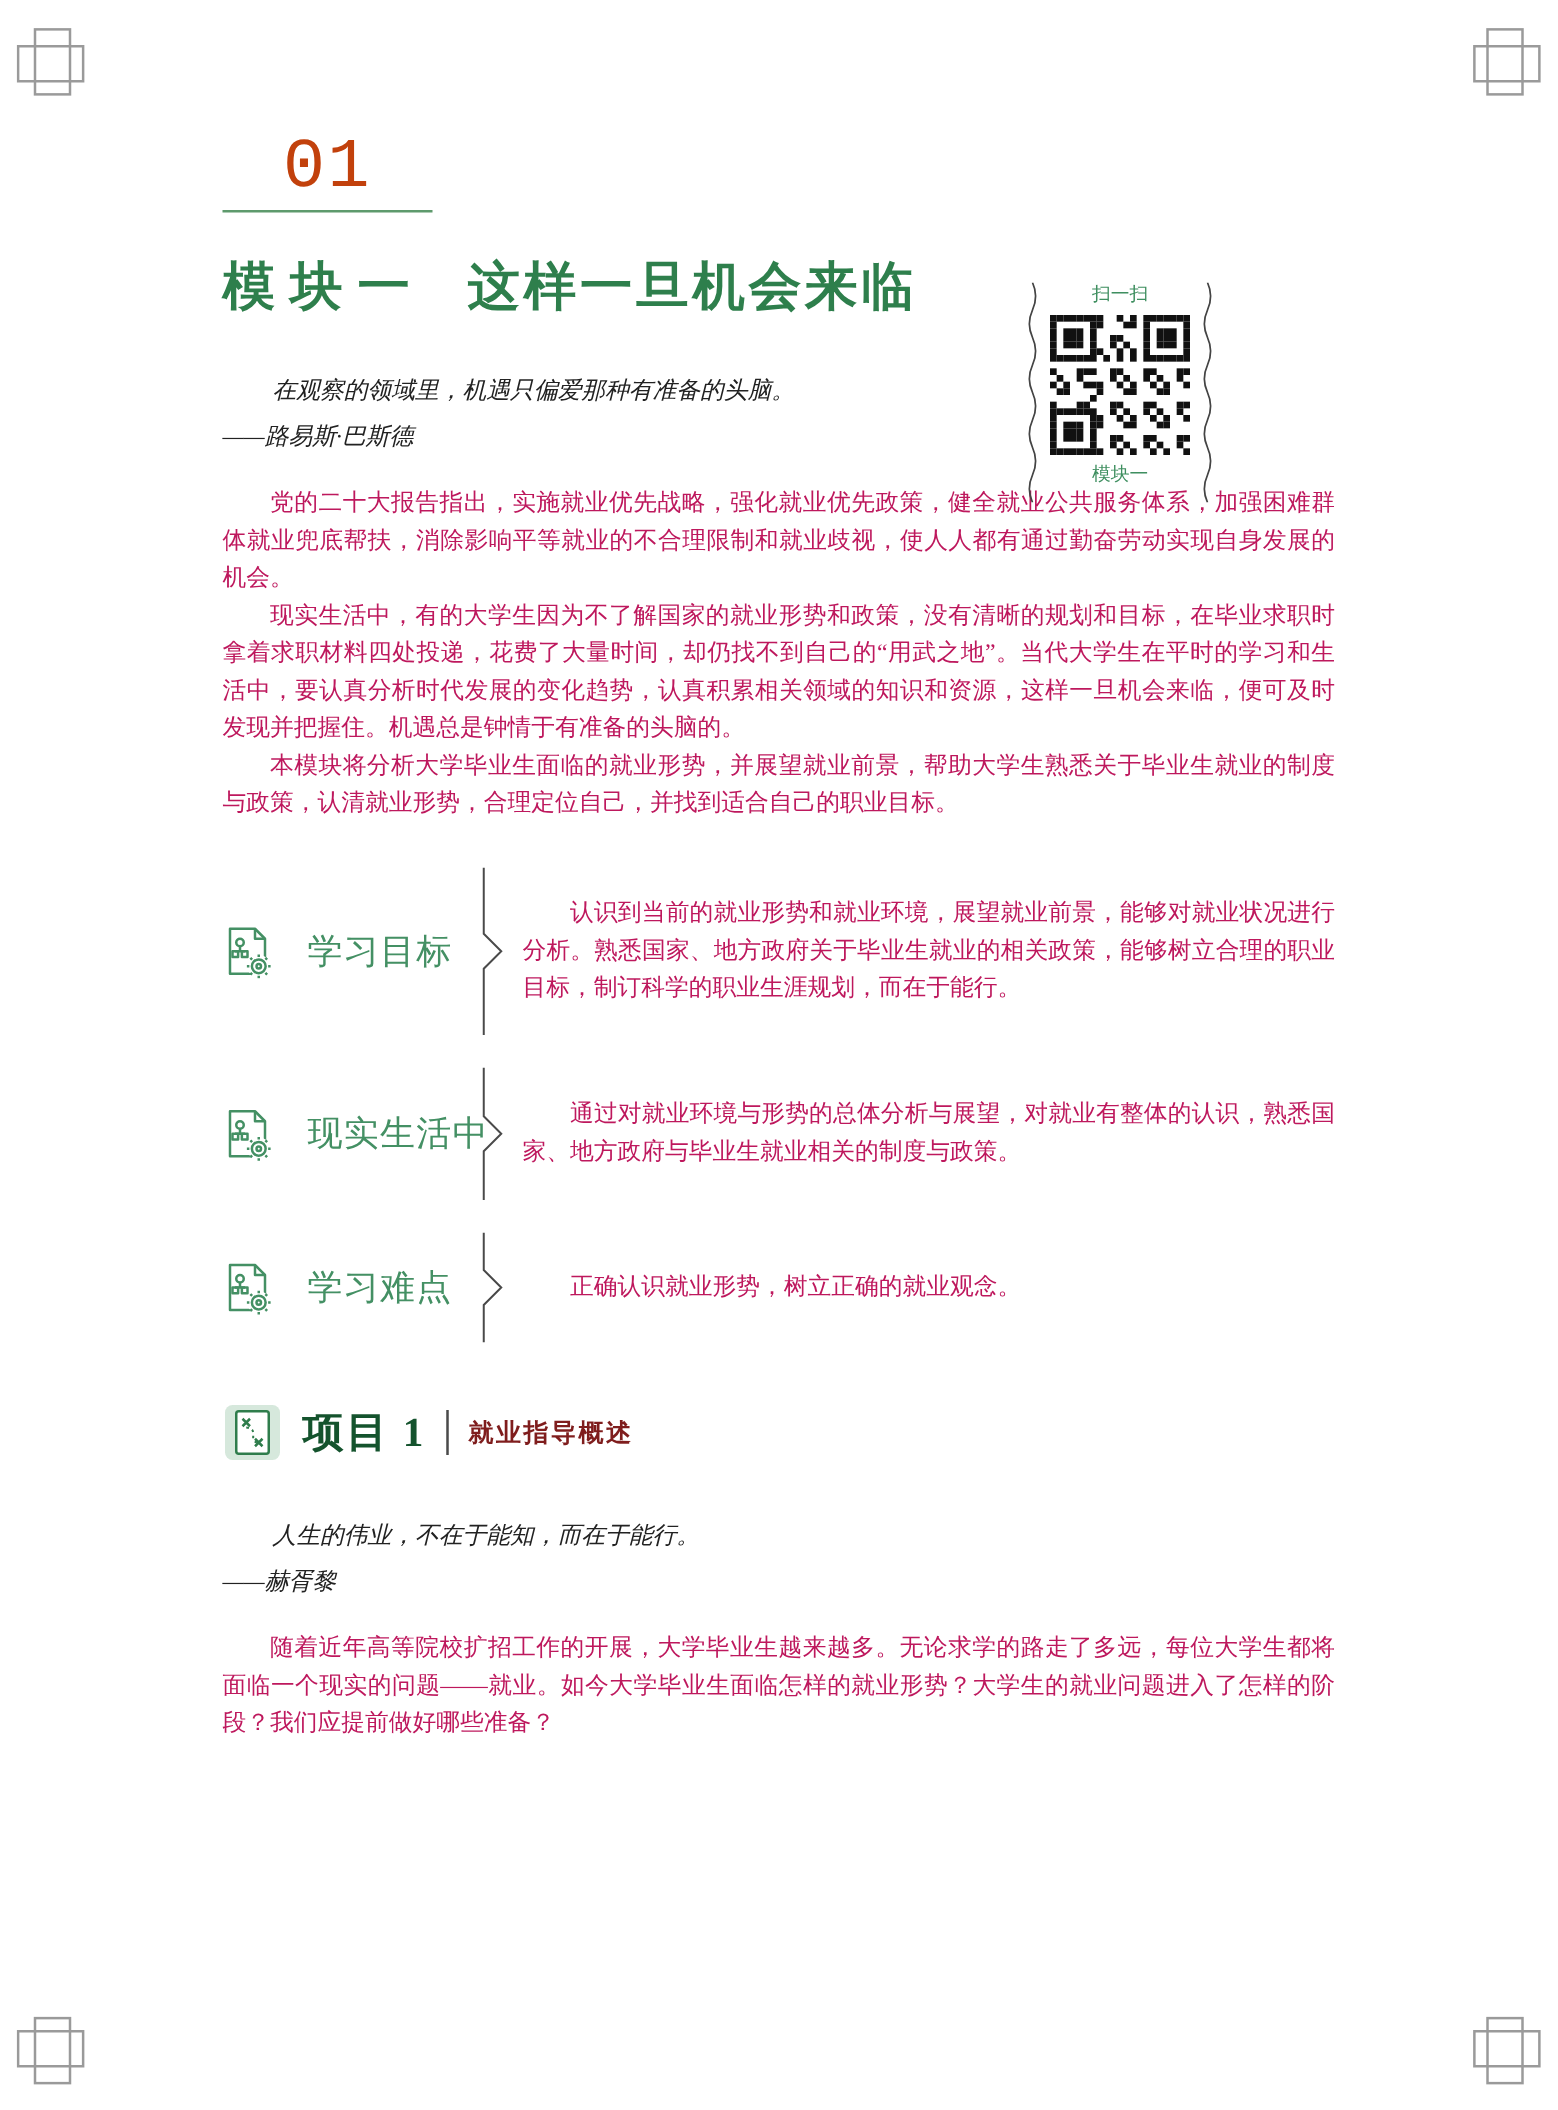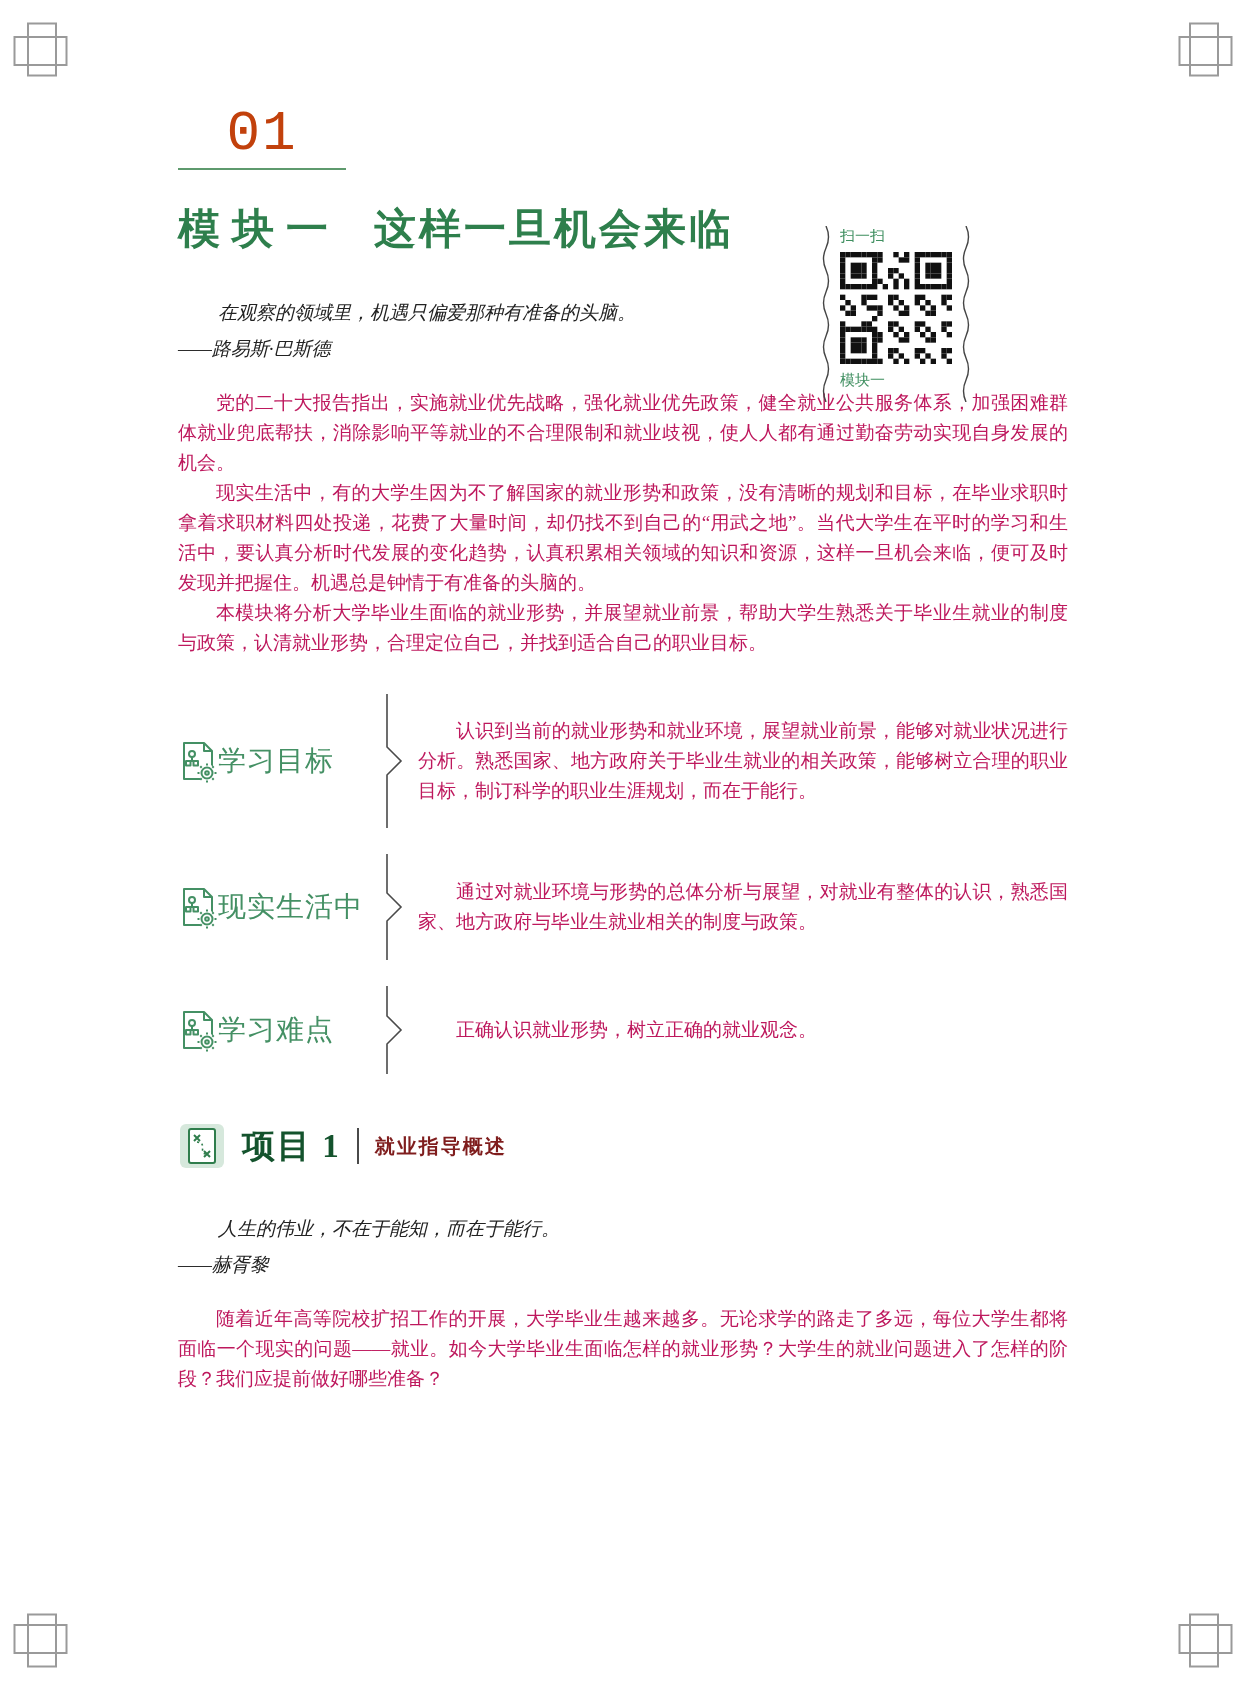--- a/index.html
+++ b/index.html
@@ -48,30 +48,30 @@
 
   
   .body-text { margin-top:26px; }
   .body-text p, .lb-text {
     margin:0; text-indent:2em; font-size:19px; line-height:30px;
     text-align:justify; color:#be185d;
   }
 
   
   .qr-abs { position:absolute; top:226px; left:820px; width:152px; display:flex; align-items:stretch; justify-content:space-between; }
-  .qr-col { display:flex; flex-direction:column; }
+  .qr-col { display:flex; flex-direction:column; align-items:center; }
   .qr-label { font-family:"Liberation Sans","DejaVu Sans",sans-serif; font-size:15px; color:#3f8f60; line-height:20px; }
   .qr-col svg.qr { margin:6px 0; display:block; }
   .zig { flex:none; }
 
   
   .learn-section { margin-top:36px; }
   .lb { display:flex; align-items:center; margin-top:26px; }
   .lb:first-child { margin-top:0; }
-  .lb-left { width:206px; flex:none; display:flex; align-items:center; gap:0; }
+  .lb-left { width:206px; flex:none; display:flex; align-items:center; gap:28px; }
   .lb-label {
     font-family:"Liberation Sans","DejaVu Sans",sans-serif;
     font-size:28px; color:#449064; letter-spacing:1px; white-space:nowrap;
   }
   .lb-line { width:34px; flex:none; display:flex; align-items:center; justify-content:flex-start; }
   .lb-text { flex:1; }
 
   
   .proj { margin-top:48px; display:flex; align-items:center; gap:16px; }
   .proj-num { font-size:33px; font-weight:bold; color:#14532d; letter-spacing:2px; }

